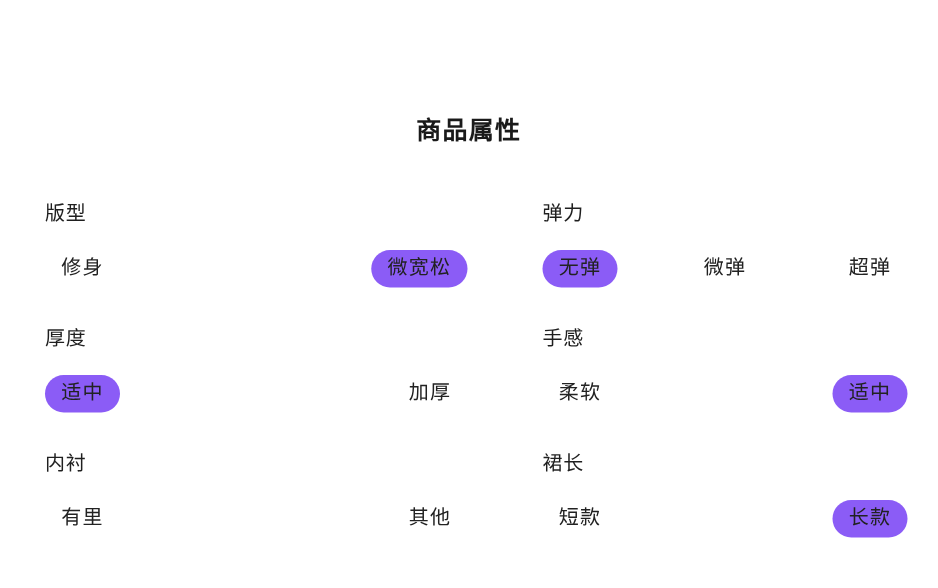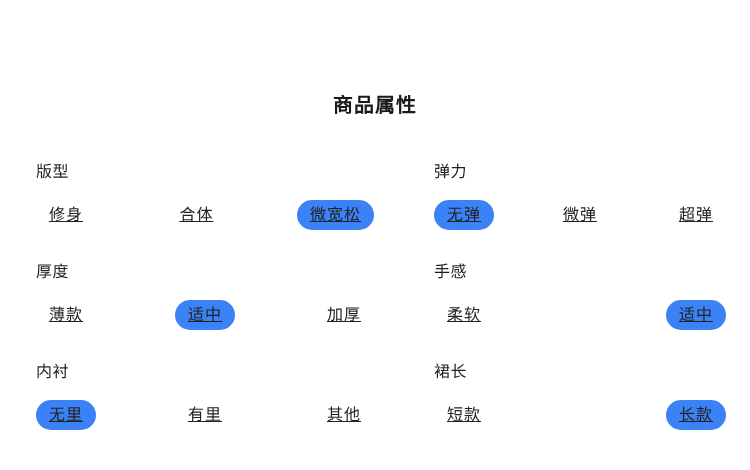--- a/index.html
+++ b/index.html
@@ -64,82 +64,78 @@
     color: #1f1f1f;
     letter-spacing: 0.5px;
     white-space: nowrap;
   }
 
   .attr-options {
     margin-top: 17px;
     display: flex;
     justify-content: space-between;
     align-items: flex-start;
-    text-decoration: underline;
   }
 
   .attr-option {
     font-size: 16px;
     line-height: 20px;
     color: #222222;
     letter-spacing: 1px;
     padding: 5px 13px;
     border-radius: 16px;
     background: transparent;
     white-space: nowrap;
     cursor: pointer;
   }
 
   .attr-option.selected {
-    background: #3b82f6;
+    background: #8b5cf6;
   }
 </style>
 </head>
 <body>
 
 <div class="panel">
 
   <div class="panel-title">商品属性</div>
 
   <div class="attr-grid">
       <div class="attr-group col-left">
         <div class="attr-label">版型</div>
         <div class="attr-options">
           <div class="attr-option">修身</div>
-          <div class="attr-option">合体</div>
           <div class="attr-option selected">微宽松</div>
         </div>
       </div>
       <div class="attr-group col-right">
         <div class="attr-label">弹力</div>
         <div class="attr-options">
           <div class="attr-option selected">无弹</div>
           <div class="attr-option">微弹</div>
           <div class="attr-option">超弹</div>
         </div>
       </div>
       <div class="attr-group col-left">
         <div class="attr-label">厚度</div>
         <div class="attr-options">
-          <div class="attr-option">薄款</div>
           <div class="attr-option selected">适中</div>
           <div class="attr-option">加厚</div>
         </div>
       </div>
       <div class="attr-group col-right">
         <div class="attr-label">手感</div>
         <div class="attr-options">
           <div class="attr-option">柔软</div>
           <div class="attr-option selected">适中</div>
         </div>
       </div>
       <div class="attr-group col-left">
         <div class="attr-label">内衬</div>
         <div class="attr-options">
-          <div class="attr-option selected">无里</div>
           <div class="attr-option">有里</div>
           <div class="attr-option">其他</div>
         </div>
       </div>
       <div class="attr-group col-right">
         <div class="attr-label">裙长</div>
         <div class="attr-options">
           <div class="attr-option">短款</div>
           <div class="attr-option selected">长款</div>
         </div>

